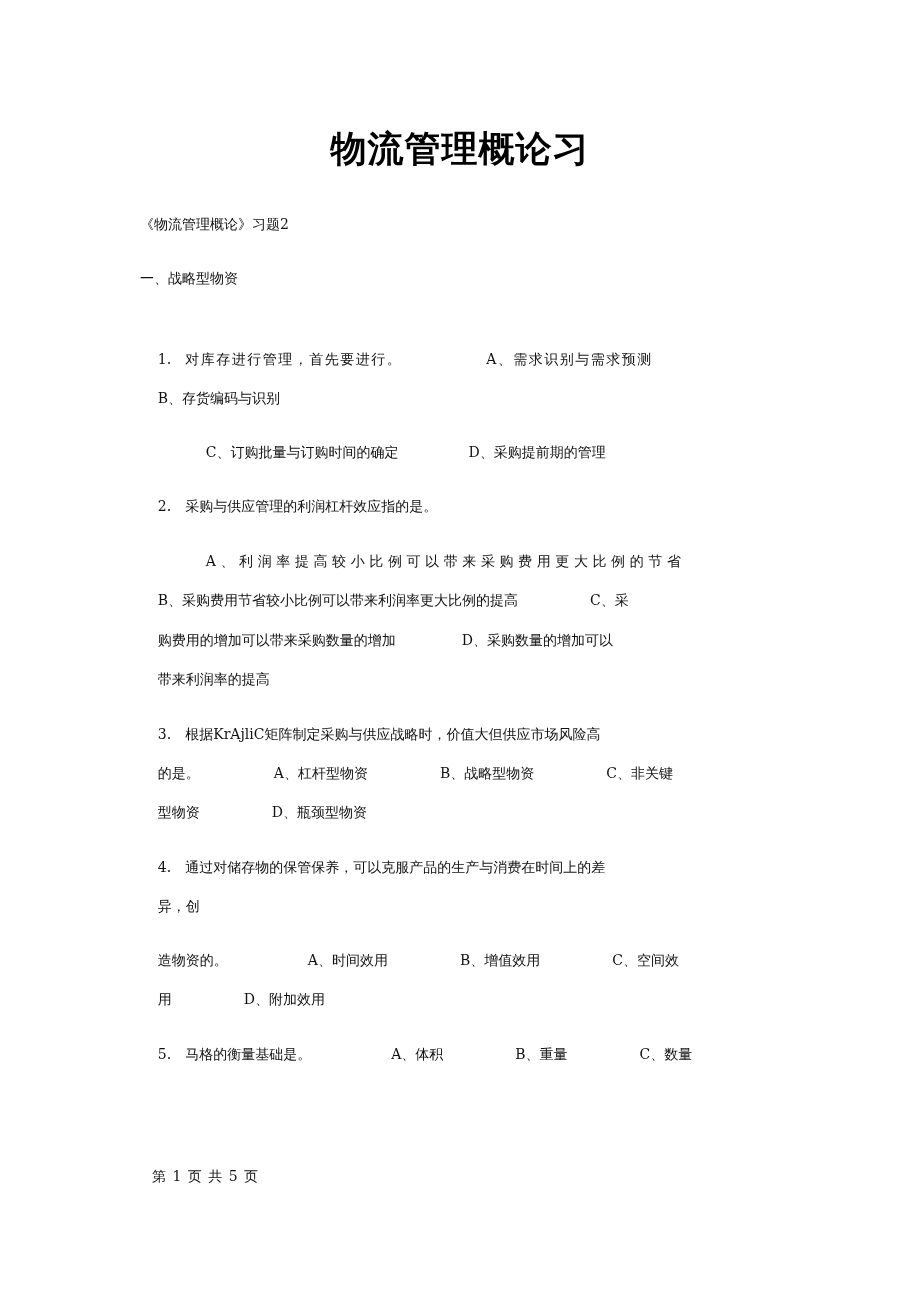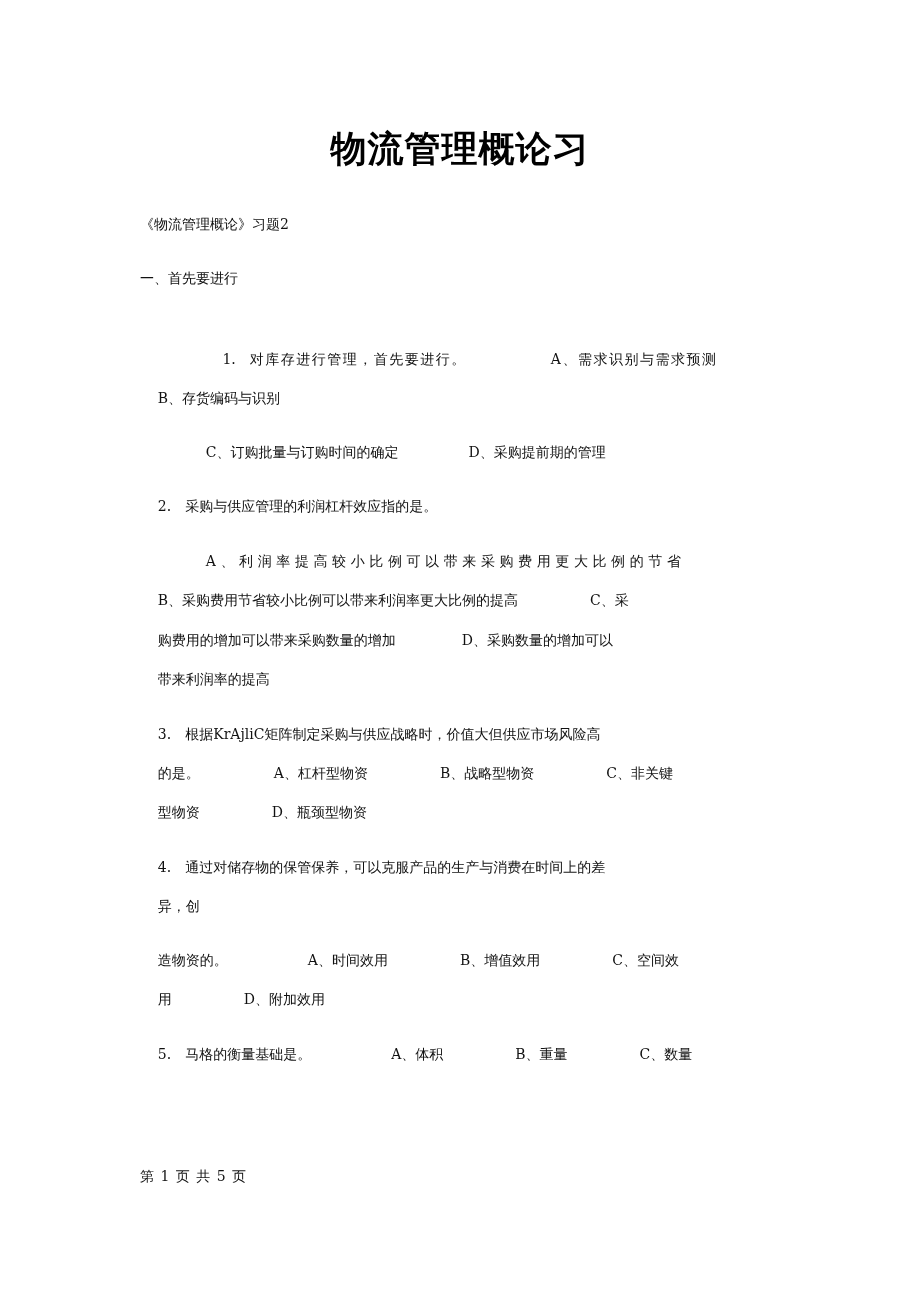--- a/index.html
+++ b/index.html
@@ -45,23 +45,23 @@
   </style>
 </head>
 <body>
 
 <div class="page">
 
   <div class="title">物流管理概论习</div>
 
   <div class="line" style="top:200px;">《物流管理概论》习题2</div>
 
-  <div class="line" style="top:254px;">一、首先要进行</div>
+  <div class="line" style="top:254px;">一、战略型物资</div>
 
-  <div class="line" style="top:309px;text-align:center;">
+  <div class="line" style="top:309px;">
     <span>1.</span><span class="gap" style="width:14px"></span><span style="letter-spacing:1.5px">对库存进行管理，首先要进行。</span><span class="gap" style="width:84px"></span><span style="letter-spacing:1.5px">A、需求识别与需求预测</span>
   </div>
   <div class="line" style="top:402px;">
     <span class="gap" style="width:48px"></span><span>C、订购批量与订购时间的确定</span><span class="gap" style="width:70px"></span><span>D、采购提前期的管理</span>
   </div>
   <div class="line" style="top:348px;">
     <span>B、存货编码与识别</span>
   </div>
 
   <div class="line" style="top:456px;">
@@ -101,15 +101,15 @@
   </div>
   <div class="line" style="top:910px;">
     <span>造物资的。</span><span class="gap" style="width:80px"></span><span>A、时间效用</span><span class="gap" style="width:72px"></span><span>B、增值效用</span><span class="gap" style="width:72px"></span><span>C、空间效</span>
   </div>
 
   <div class="line" style="top:1004px;">
     <span>5.</span><span class="gap" style="width:14px"></span><span>马格的衡量基础是。</span><span class="gap" style="width:80px"></span><span>A、体积</span><span class="gap" style="width:72px"></span><span>B、重量</span><span class="gap" style="width:72px"></span><span>C、数量</span>
   </div>
 
 
-  <div class="line" style="top:1152px; word-spacing:2px;">第 1 页 共 5 页</div>
+  <div class="line" style="top:1152px; word-spacing:2px;margin-left:12px;">第 1 页 共 5 页</div>
 
 </div>
 
 </body></html>

